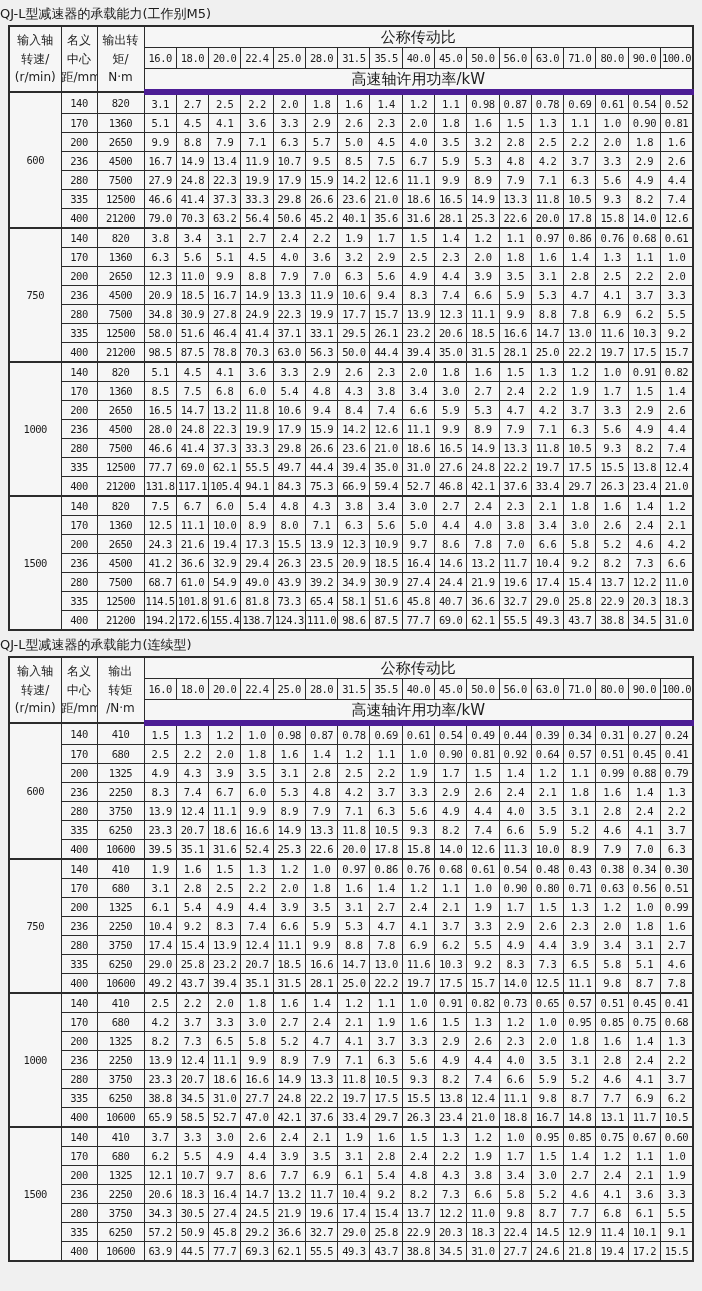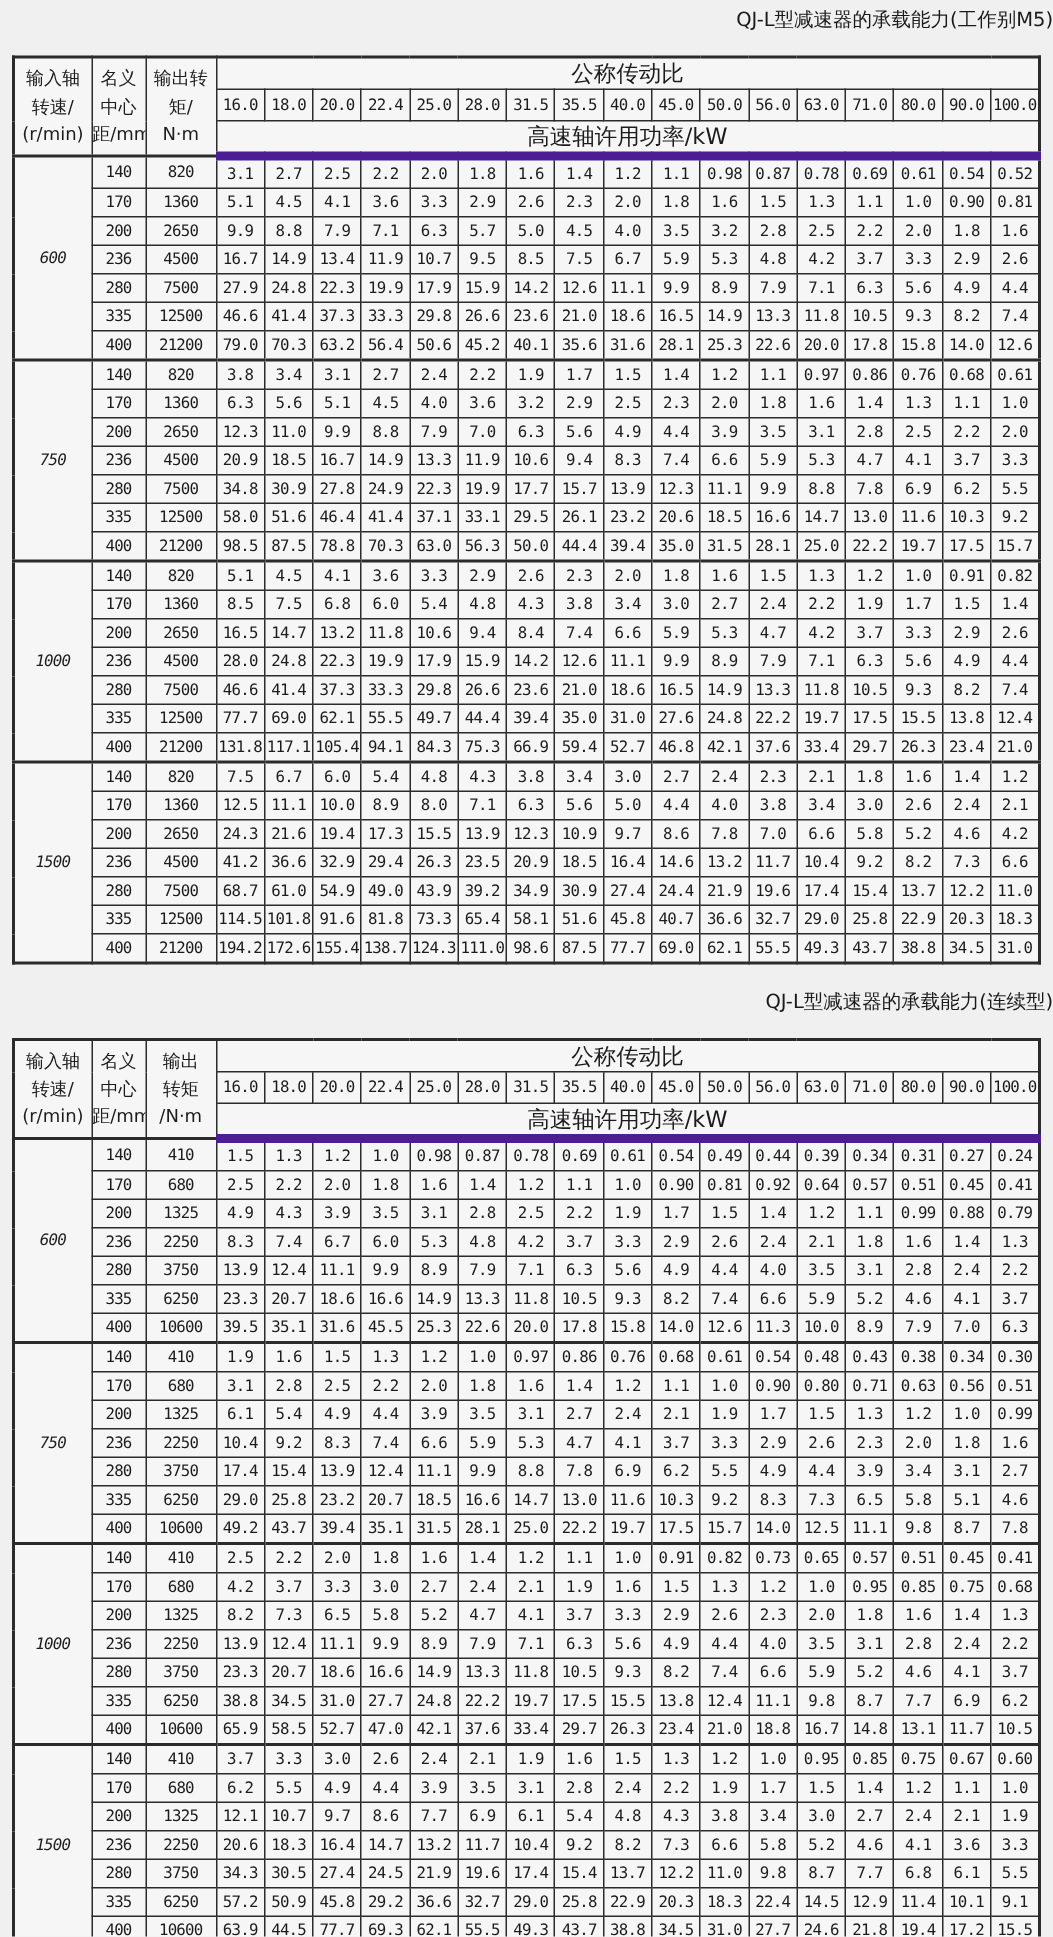--- a/index.html
+++ b/index.html
@@ -4,32 +4,32 @@
 <style>
   html,body{margin:0;padding:0;}
   body{
     width:702px;height:1291px;
     background:#f0f0f0;
     color:#1c1c1c;
     font-family:"DejaVu Sans", sans-serif;
     overflow:hidden;
   }
   .tbl-title{
-    text-align:right;
+    text-align:left;
     font-size:13px;
     line-height:1;
     padding:7px 0 5px 0;
     color:#1a1a1a;
     font-family:"DejaVu Sans", sans-serif;
   }
   table.cap-table{
     border-collapse:collapse;
     table-layout:fixed;
     width:686px;
-    margin:12px auto;
+    margin:0 auto;
     background:#f6f6f6;
     border:2px solid #2b2b2b;
   }
   table.cap-table th, table.cap-table td{
     border:1px solid #2b2b2b;
     text-align:center;
     vertical-align:middle;
     padding:0;
     font-weight:normal;
     overflow:hidden;
@@ -55,21 +55,20 @@
     font-size:15px;
     height:20px;
     line-height:20px;
   }
   th.h-num{height:20px;line-height:20px;}
   tr.h-last th{border-bottom:6px solid #4c1d95;}
   tr.group-start td{border-top:2px solid #2b2b2b;}
   td.speed-cell{
     font-family:"DejaVu Sans Mono", monospace;
     font-size:11px;
-    font-style:italic;
   }
 </style>
 </head>
 <body>
 
 <div>
   <section>
     <div class="tbl-title">QJ-L型减速器的承载能力(工作别M5)</div>
     <table class="cap-table">
         <colgroup>
@@ -914,21 +913,21 @@
             <td>4.6</td>
             <td>4.1</td>
             <td>3.7</td>
           </tr>
           <tr>
             <td>400</td>
             <td>10600</td>
             <td>39.5</td>
             <td>35.1</td>
             <td>31.6</td>
-            <td>45.5</td>
+            <td>52.4</td>
             <td>25.3</td>
             <td>22.6</td>
             <td>20.0</td>
             <td>17.8</td>
             <td>15.8</td>
             <td>14.0</td>
             <td>12.6</td>
             <td>11.3</td>
             <td>10.0</td>
             <td>8.9</td>

